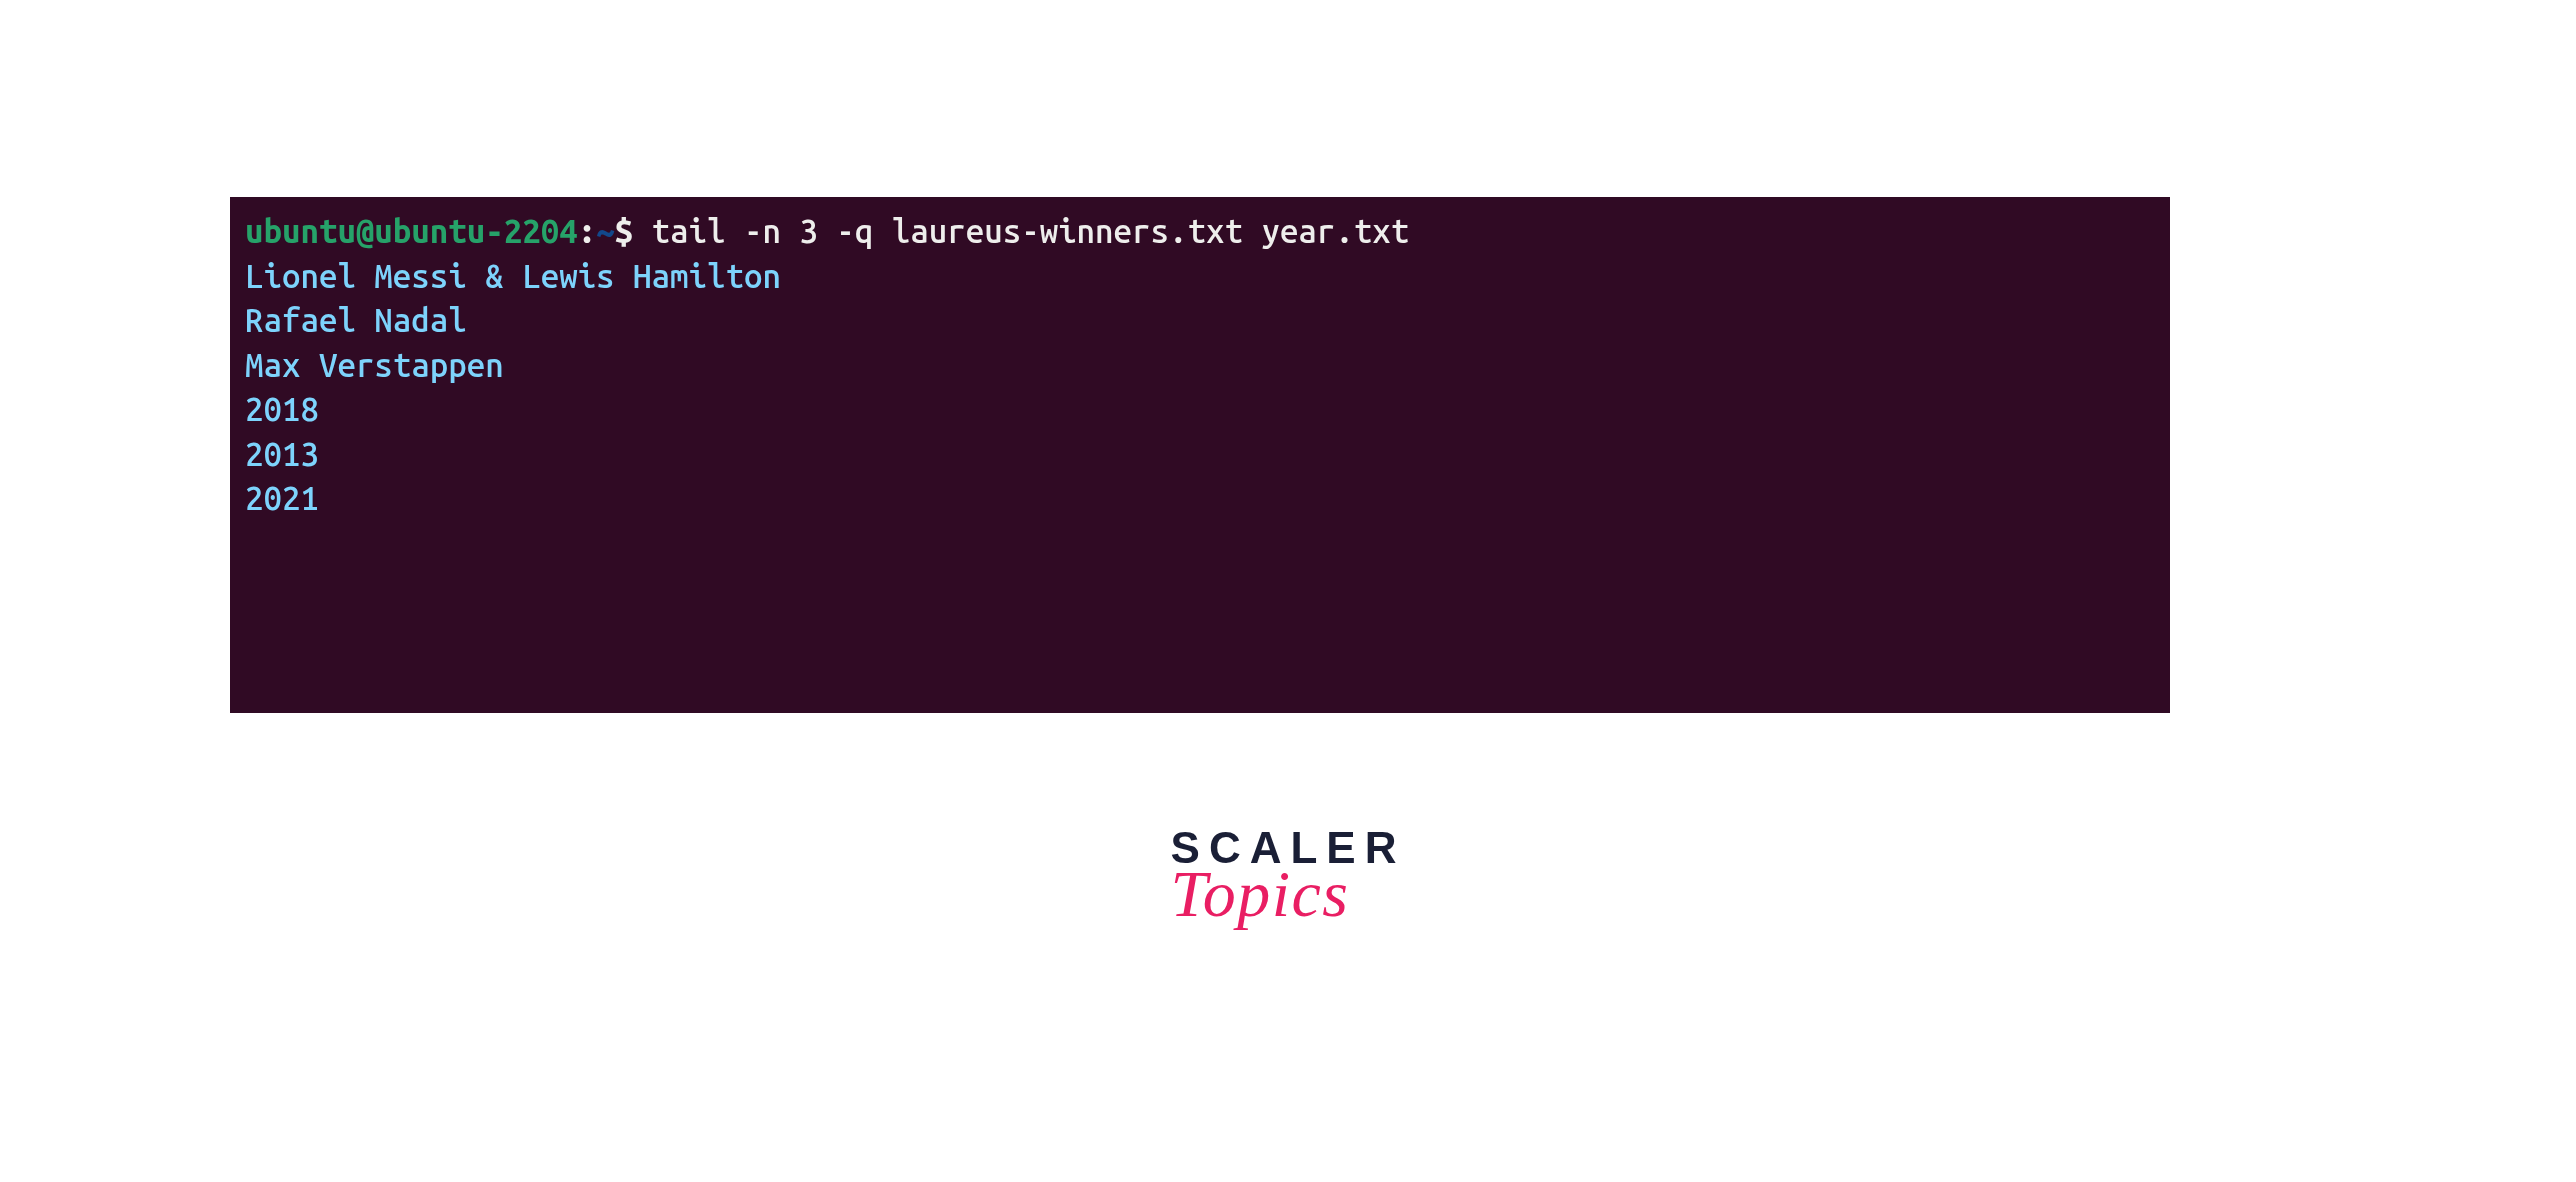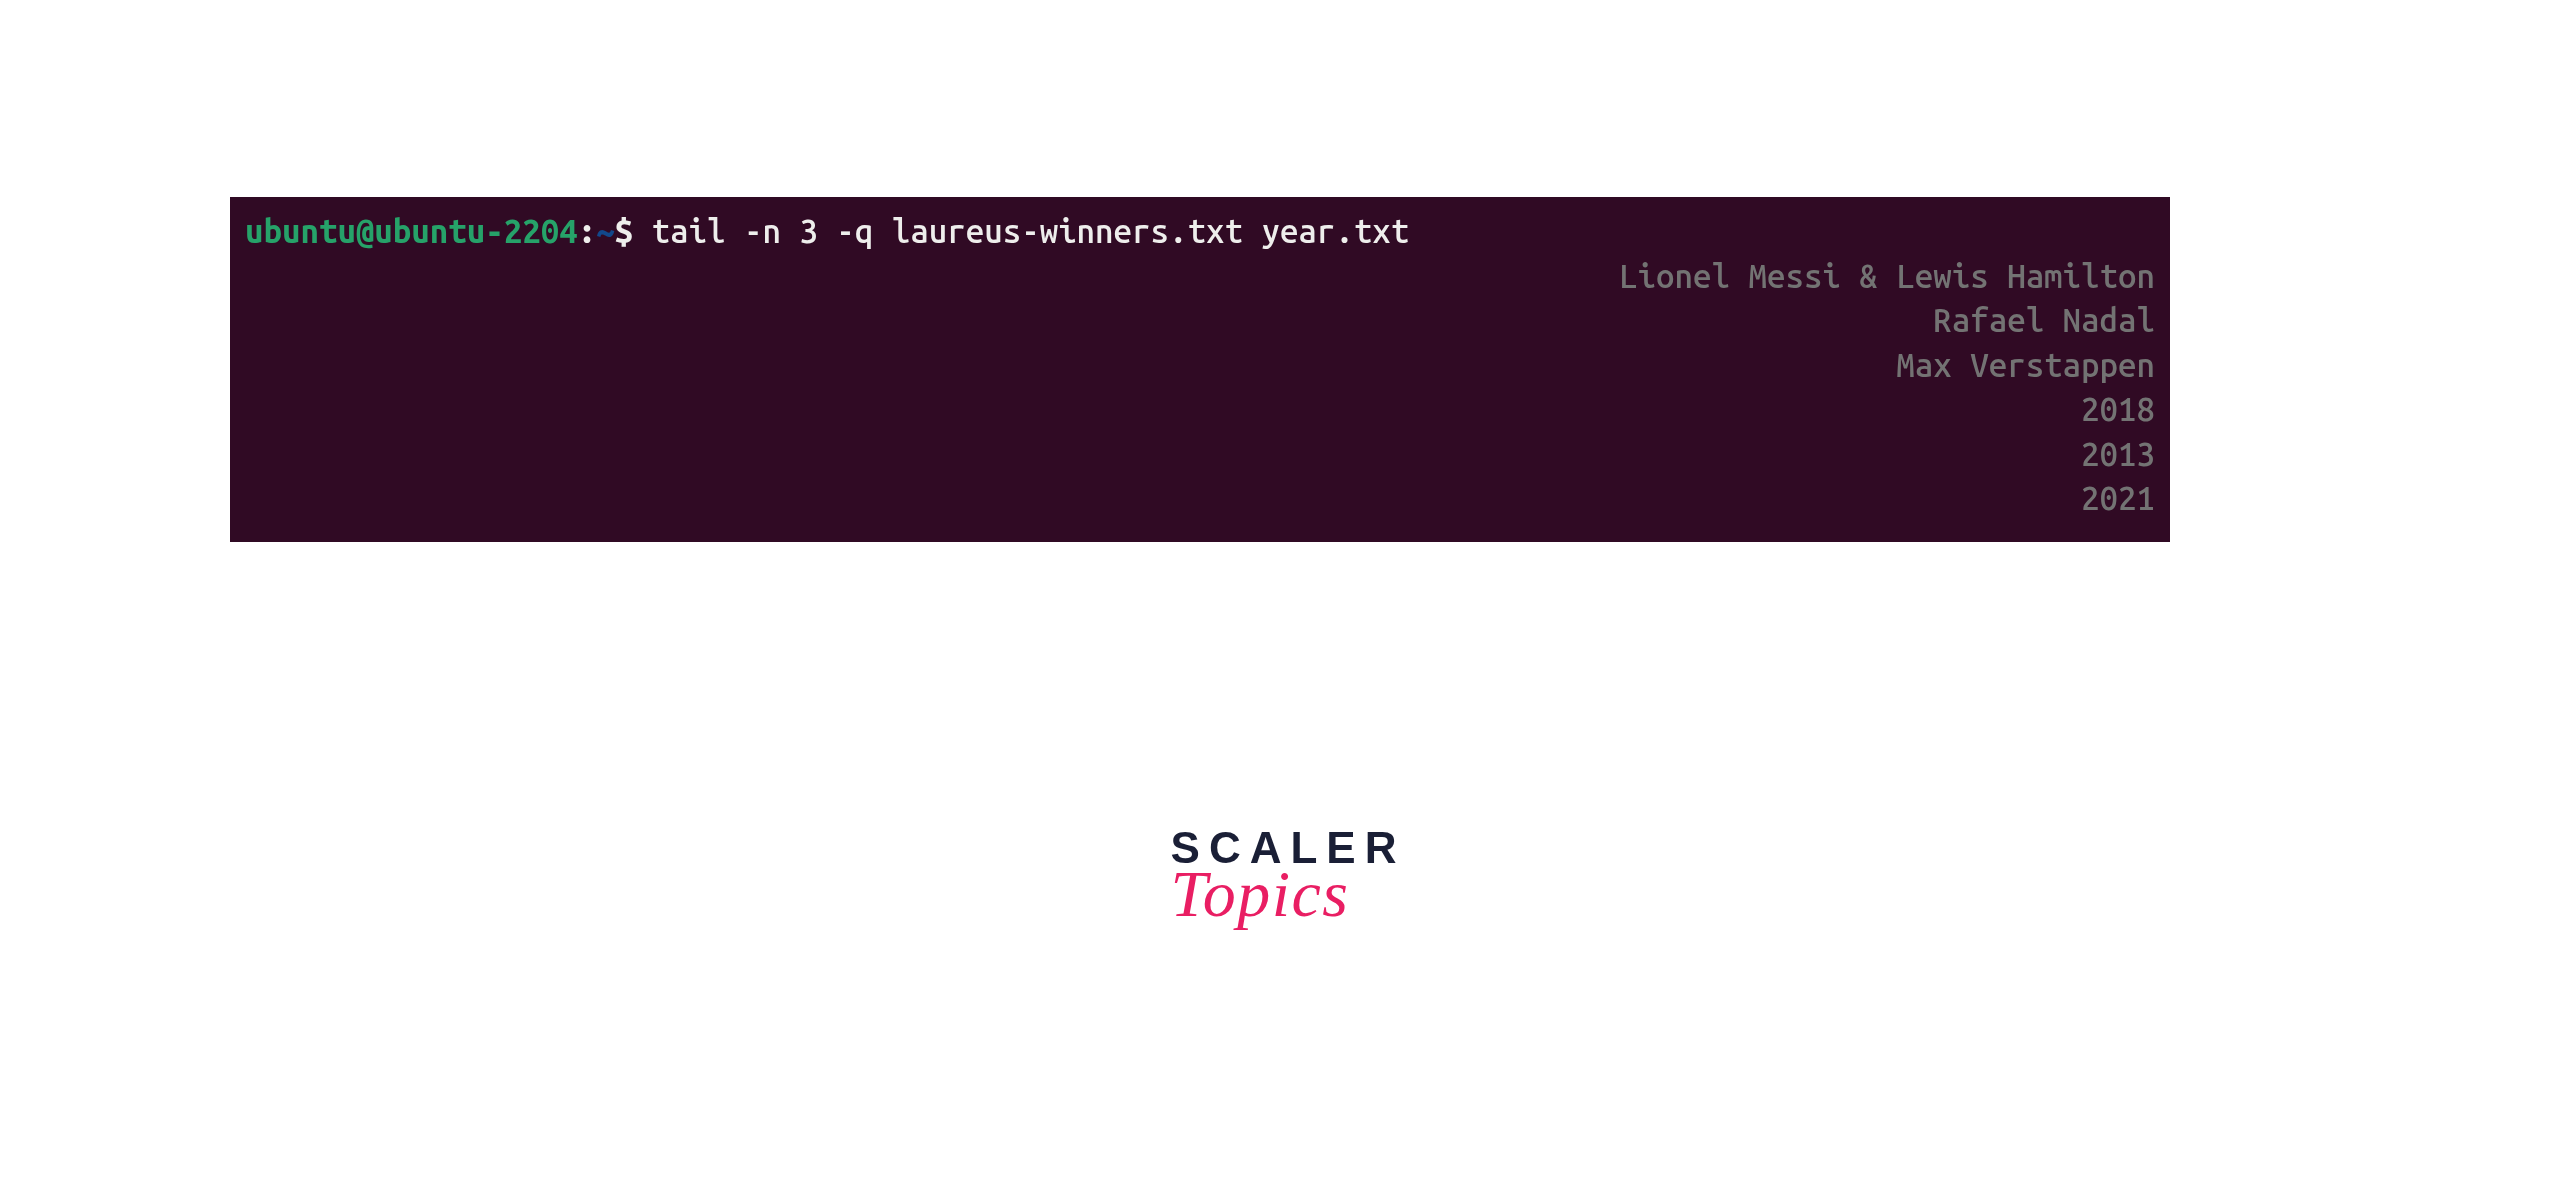--- a/index.html
+++ b/index.html
@@ -12,21 +12,21 @@
       width: 2576px;
       height: 1183px;
       position: relative;
       font-family: 'Ubuntu Mono', 'DejaVu Sans Mono', 'Consolas', monospace;
     }
     .terminal {
       position: absolute;
       left: 230px;
       top: 197px;
       width: 1940px;
-      height: 345px;
+      height: 516px;
       background: #300a24;
       padding: 12px 15px;
       font-size: 33px;
       line-height: 1.35;
       font-weight: 500;
     }
     .line {
       white-space: pre;
     }
     .user-host {
@@ -38,22 +38,21 @@
       font-weight: bold;
     }
     .path {
       color: #12488b;
       font-weight: bold;
     }
     .command {
       color: #eeeeec;
     }
     .output {
-      color: #737373;
-      text-align: right;
+      color: #7dd3fc;
     }
     .cursor {
       display: inline-block;
       width: 16.7px;
       height: 35px;
       background: #eeeeec;
       vertical-align: text-bottom;
       transform: translateY(3px);
       margin-left: 3px;
     }

